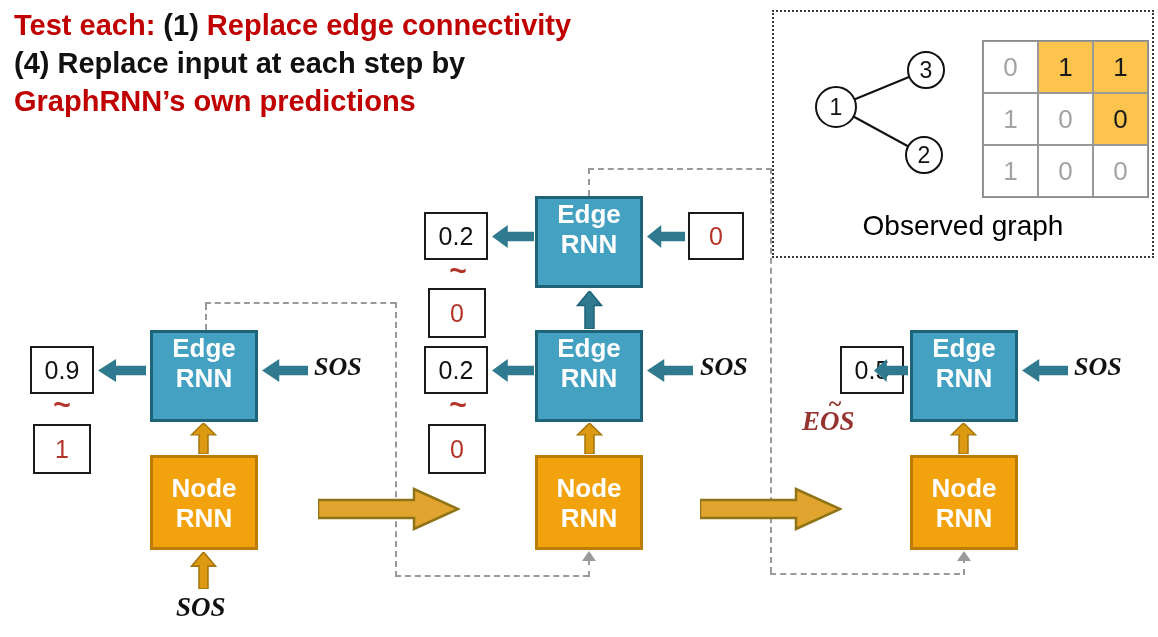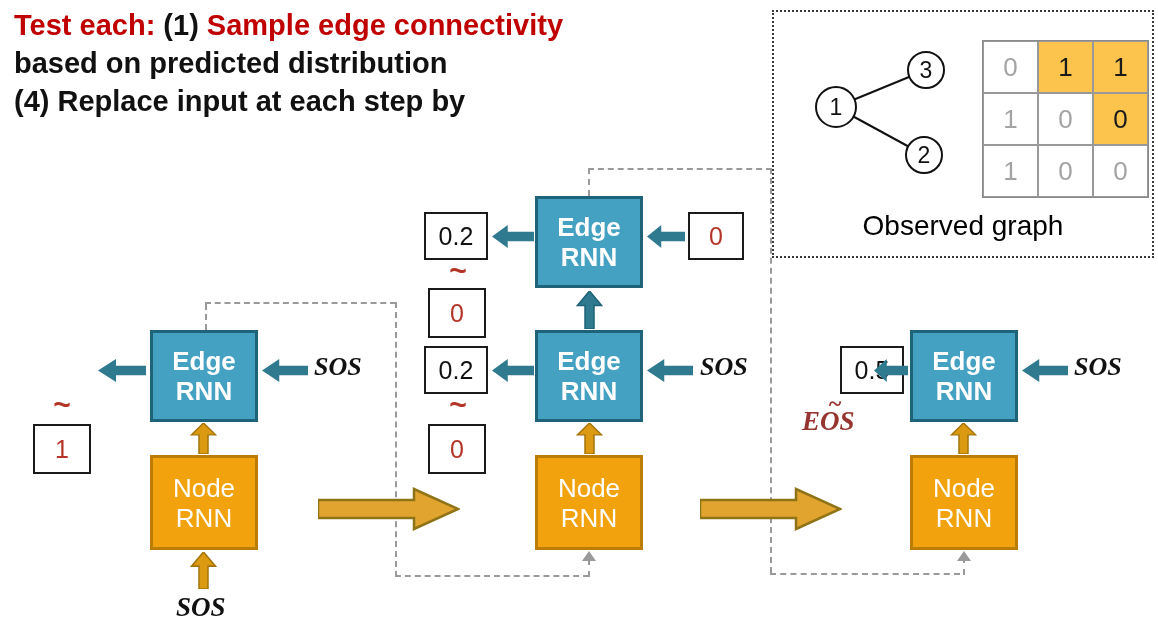--- a/index.html
+++ b/index.html
@@ -35,23 +35,23 @@
           grid-auto-rows:52px;border:1px solid #8a8a8a;}
   .cell{border:1px solid #999;display:flex;align-items:center;justify-content:center;
         font-size:26px;background:#fff;}
   .cell.gray{color:var(--gray-num);}
   .cell.hl{background:var(--hl);color:#1a1a1a;}
   .caption{position:absolute;left:0;right:0;top:198px;text-align:center;font-size:28px;color:#000000;}
 
   
   .edge-box{position:absolute;width:108px;height:92px;background:var(--teal-fill);
             border:3px solid var(--teal-border);color:#fff;font-size:26px;font-weight:bold;
-            display:flex;flex-direction:column;align-items:center;justify-content:center;line-height:30px;}
+            display:flex;flex-direction:column;align-items:center;line-height:30px;}
   .node-box{position:absolute;width:108px;height:95px;background:var(--orange-fill);
-            border:3px solid var(--orange-border);color:#fff;font-size:26px;font-weight:normal;
+            border:3px solid var(--orange-border);color:#fff;font-size:26px;font-weight:bold;
             display:flex;flex-direction:column;align-items:center;justify-content:center;line-height:30px;}
 
   
   .vbox{position:absolute;background:#fff;border:2px solid #1a1a1a;display:flex;
         align-items:center;justify-content:center;font-size:25px;color:#111;}
   .vbox.redval{color:var(--val-red);}
 
   .tilde{position:absolute;font-size:30px;font-weight:bold;color:var(--val-red);width:24px;text-align:center;line-height:26px;}
 
   .sos{position:absolute;font-family:"Liberation Serif",serif;font-style:italic;font-weight:bold;
@@ -68,24 +68,24 @@
   .dhead{position:absolute;width:0;height:0;border-left:7px solid transparent;
          border-right:7px solid transparent;border-bottom:10px solid var(--dash);}
 </style>
 </head>
 <body>
 
 <div id="stage">
 
   <div class="title">
     <div>
-      <span class="red">Test each: </span><span>(1) </span><span class="red">Sample edge connectivity</span>
+      <span class="red">Test each: </span><span>(1) </span><span class="red">Replace edge connectivity</span>
     </div>
-    <div>based on predicted distribution</div>
     <div>(4) Replace input at each step by</div>
+    <div class="red">GraphRNN’s own predictions</div>
   </div>
 
   <div class="panel">
     <svg width="382" height="248" style="position:absolute;left:0;top:0;">
       <line x1="62" y1="95" x2="152" y2="58" stroke="#111" stroke-width="2"></line>
       <line x1="62" y1="95" x2="150" y2="143" stroke="#111" stroke-width="2"></line>
     </svg>
     <div class="gnode" style="left:41px;top:74px;width:42px;height:42px;">1</div>
     <div class="gnode" style="left:133px;top:39px;width:38px;height:38px;">3</div>
     <div class="gnode" style="left:131px;top:124px;width:38px;height:38px;">2</div>
@@ -111,20 +111,21 @@
   <div class="dv" style="left:588px;top:559px;height:18px;"></div>
   <div class="dhead" style="left:582px;top:551px;"></div>
 
   <div class="dv" style="left:588px;top:168px;height:28px;"></div>
   <div class="dh" style="left:588px;top:168px;width:184px;"></div>
   <div class="dv" style="left:770px;top:168px;height:405px;"></div>
   <div class="dh" style="left:770px;top:573px;width:190px;"></div>
   <div class="dv" style="left:963px;top:557px;height:18px;"></div>
   <div class="dhead" style="left:957px;top:551px;"></div>
 
+  <div class="vbox" style="left:30px;top:346px;width:64px;height:48px;">0.9</div>
   <svg class="arr" style="left:98px;top:358px;" width="48" height="25" viewBox="0 0 48 26" preserveAspectRatio="none">
     <polygon points="48,8 18,8 18,1 0,13 18,25 18,18 48,18" fill="#2F7A8F"></polygon>
   </svg>
   <div class="tilde" style="left:50px;top:392px;">~</div>
   <div class="vbox redval" style="left:33px;top:424px;width:58px;height:50px;">1</div>
 
   <div class="edge-box" style="left:150px;top:330px;">
     <span>Edge</span>
     <span>RNN</span>
   </div>

